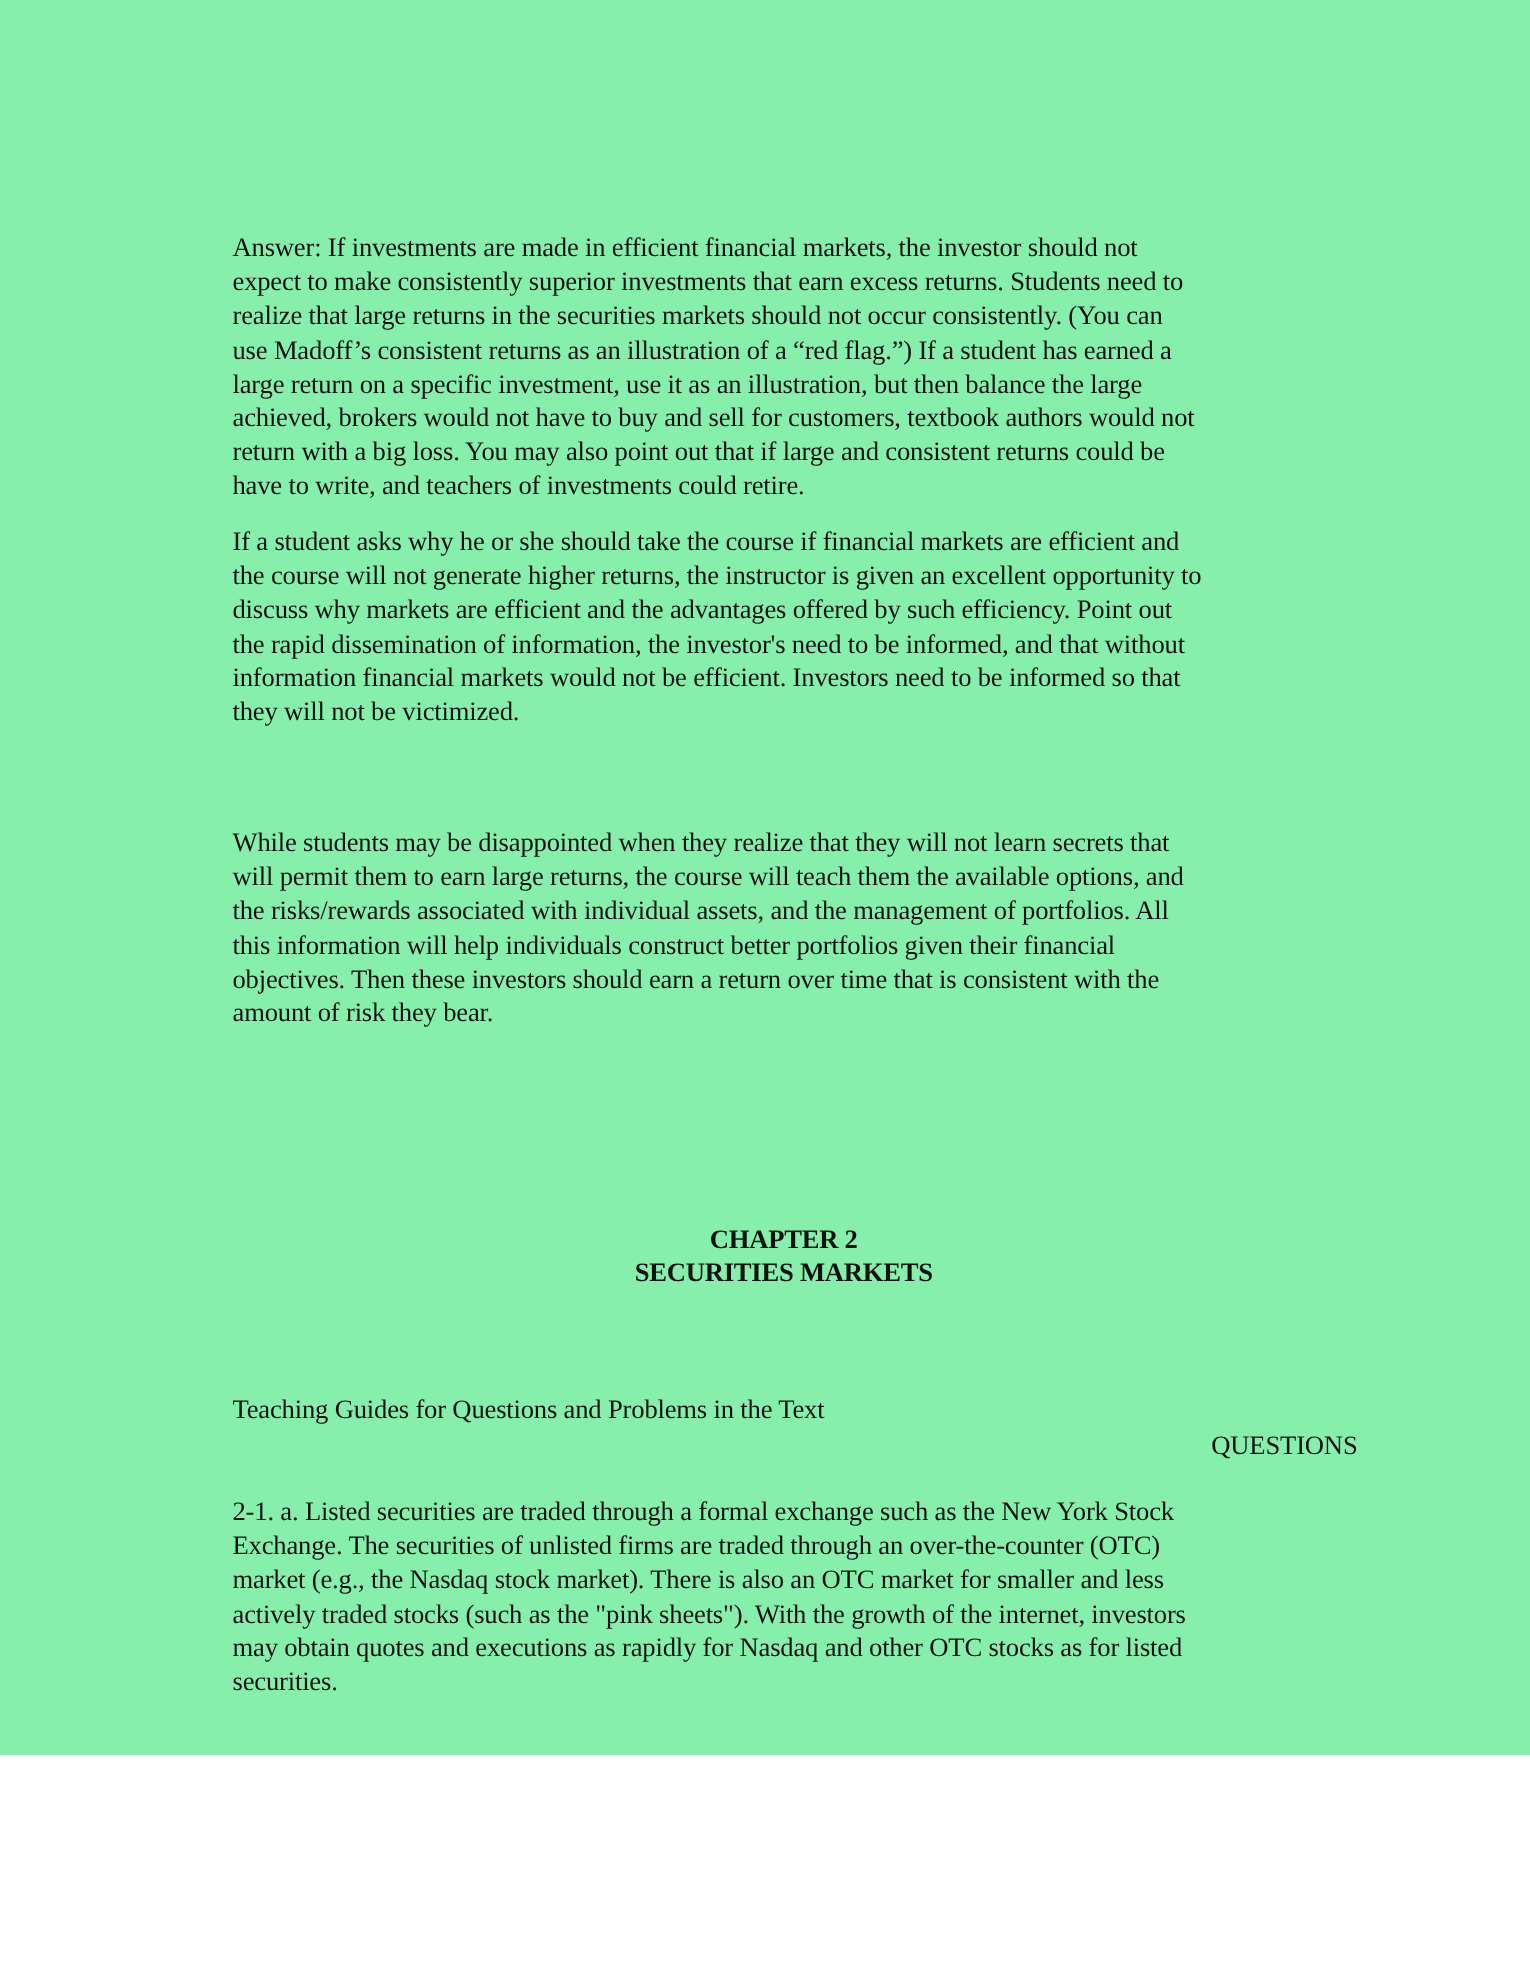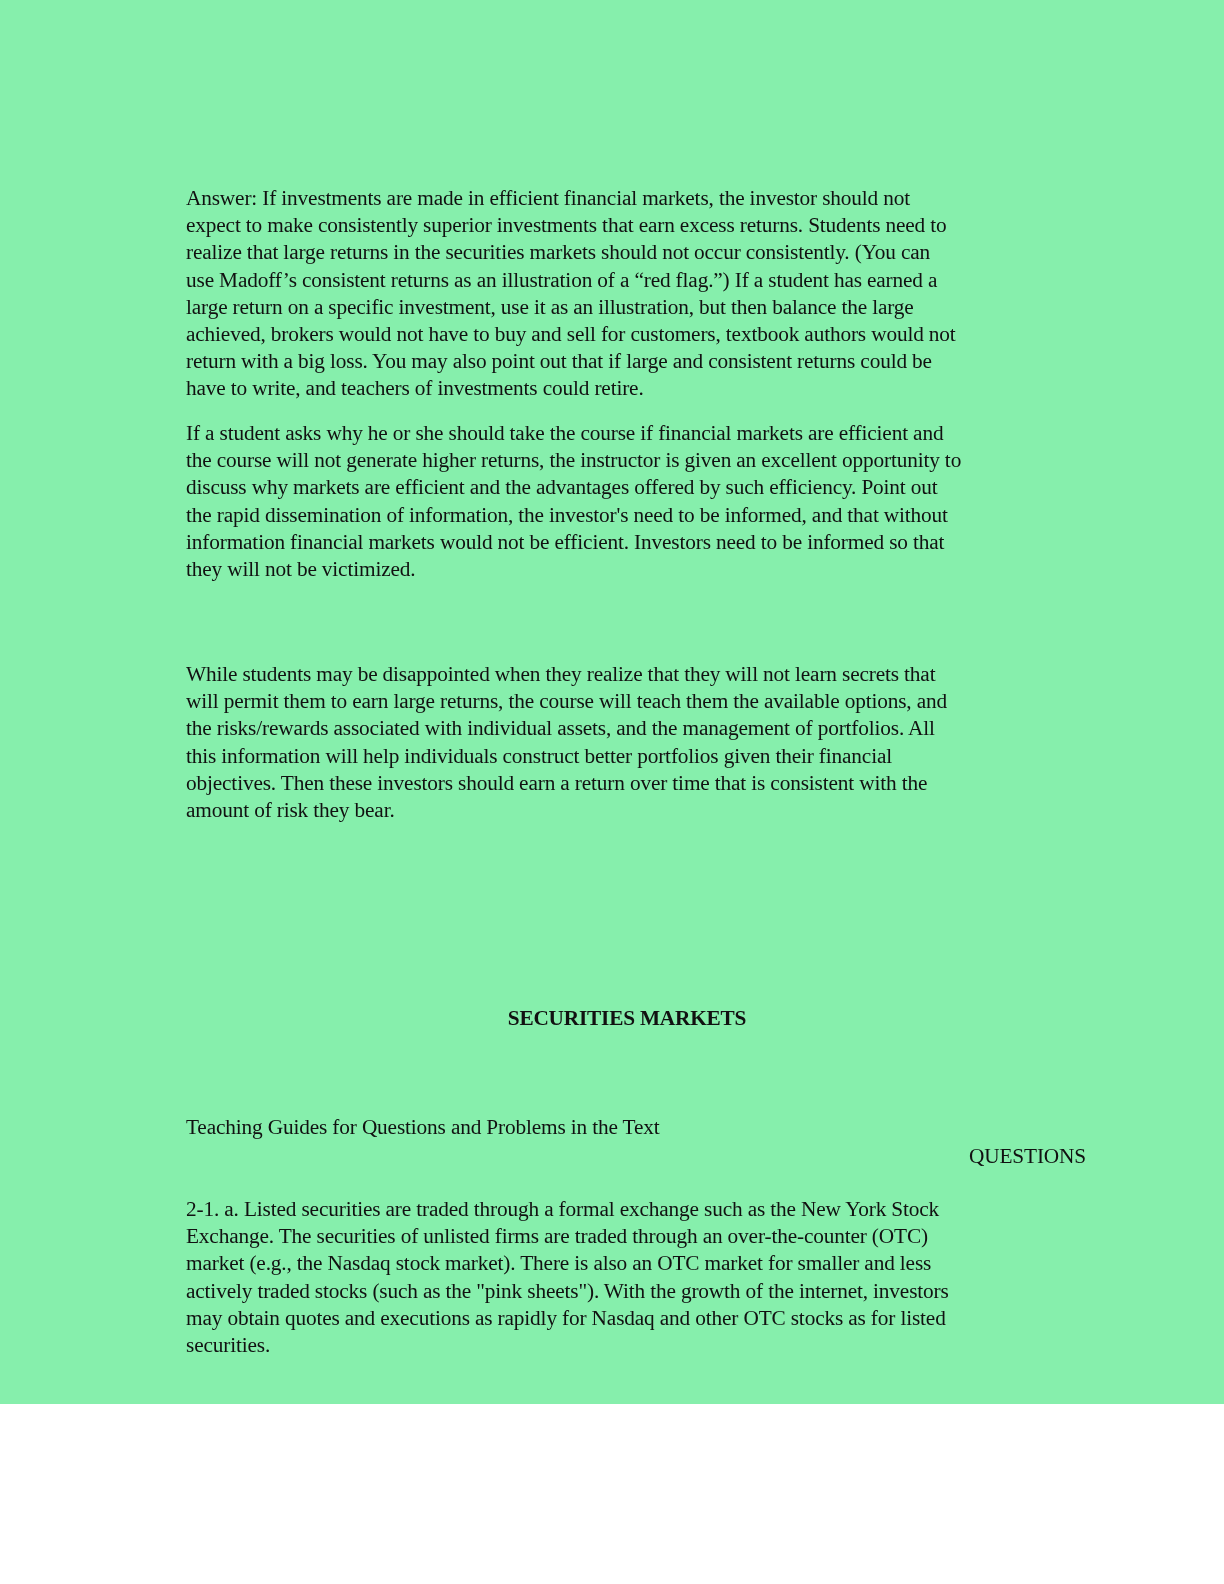--- a/index.html
+++ b/index.html
@@ -81,20 +81,21 @@
 
   <div class="block" id="para-3">
     <span class="line">While students may be disappointed when they realize that they will not learn secrets that</span>
     <span class="line">will permit them to earn large returns, the course will teach them the available options, and</span>
     <span class="line">the risks/rewards associated with individual assets, and the management of portfolios. All</span>
     <span class="line">this information will help individuals construct better portfolios given their financial</span>
     <span class="line">objectives. Then these investors should earn a return over time that is consistent with the</span>
     <span class="line">amount of risk they bear.</span>
   </div>
 
+  <div class="heading" id="chapter-number">CHAPTER 2</div>
   <div class="heading" id="chapter-title">SECURITIES MARKETS</div>
 
   <div class="block" id="teaching-guides">
     <span class="line">Teaching Guides for Questions and Problems in the Text</span>
   </div>
 
   <div class="block" id="questions-heading">
     <span class="line">QUESTIONS</span>
   </div>
 

